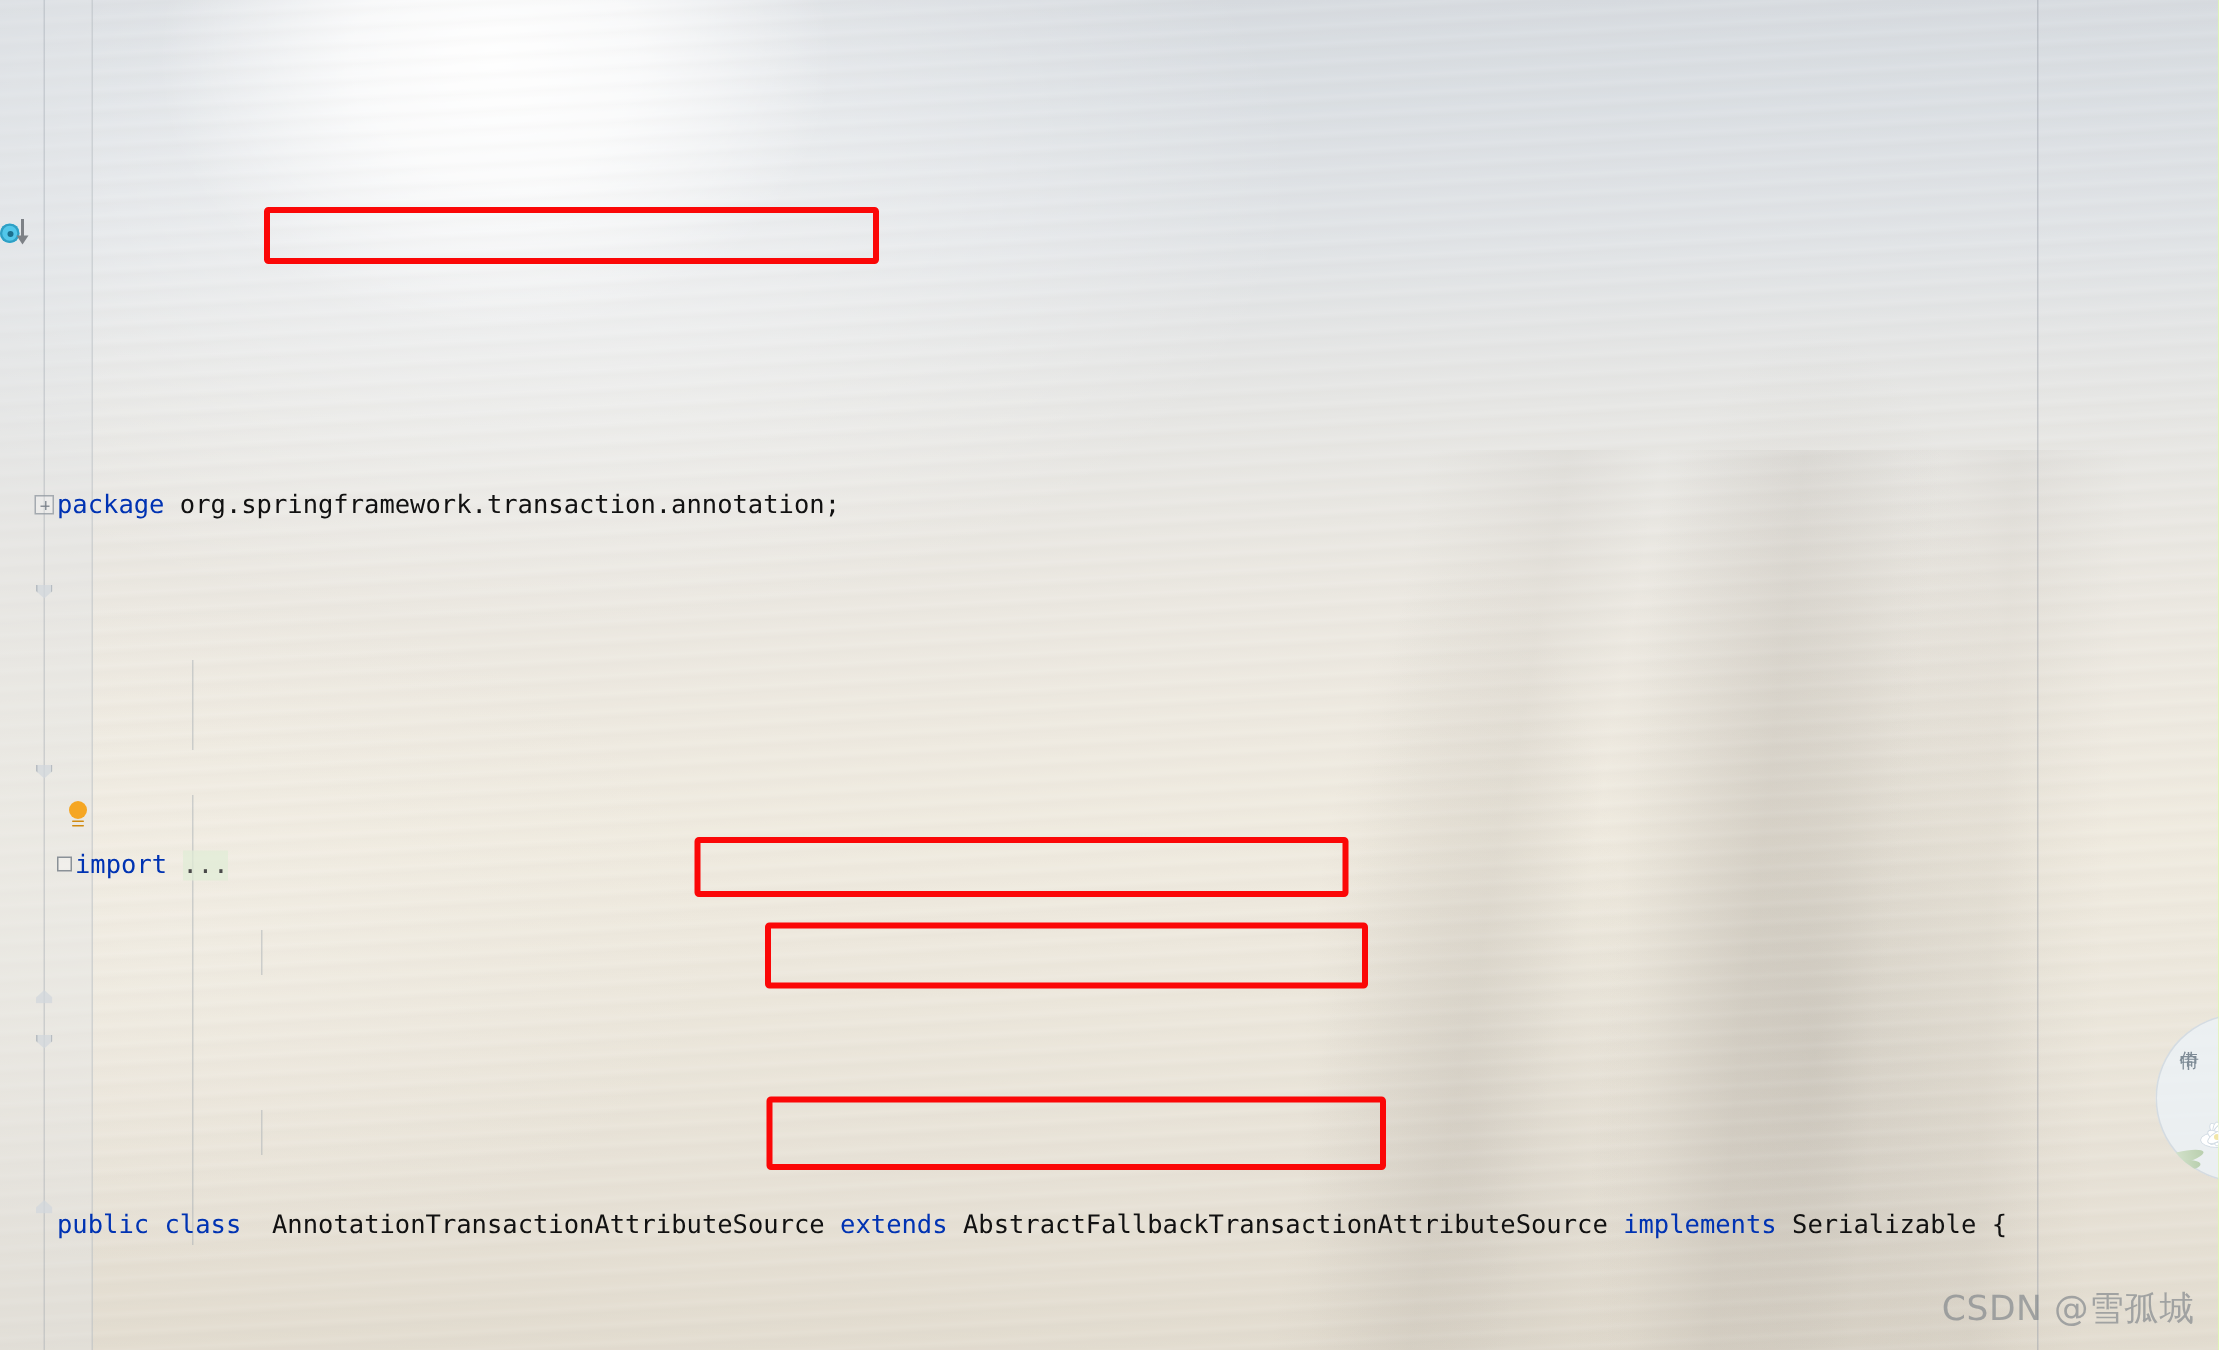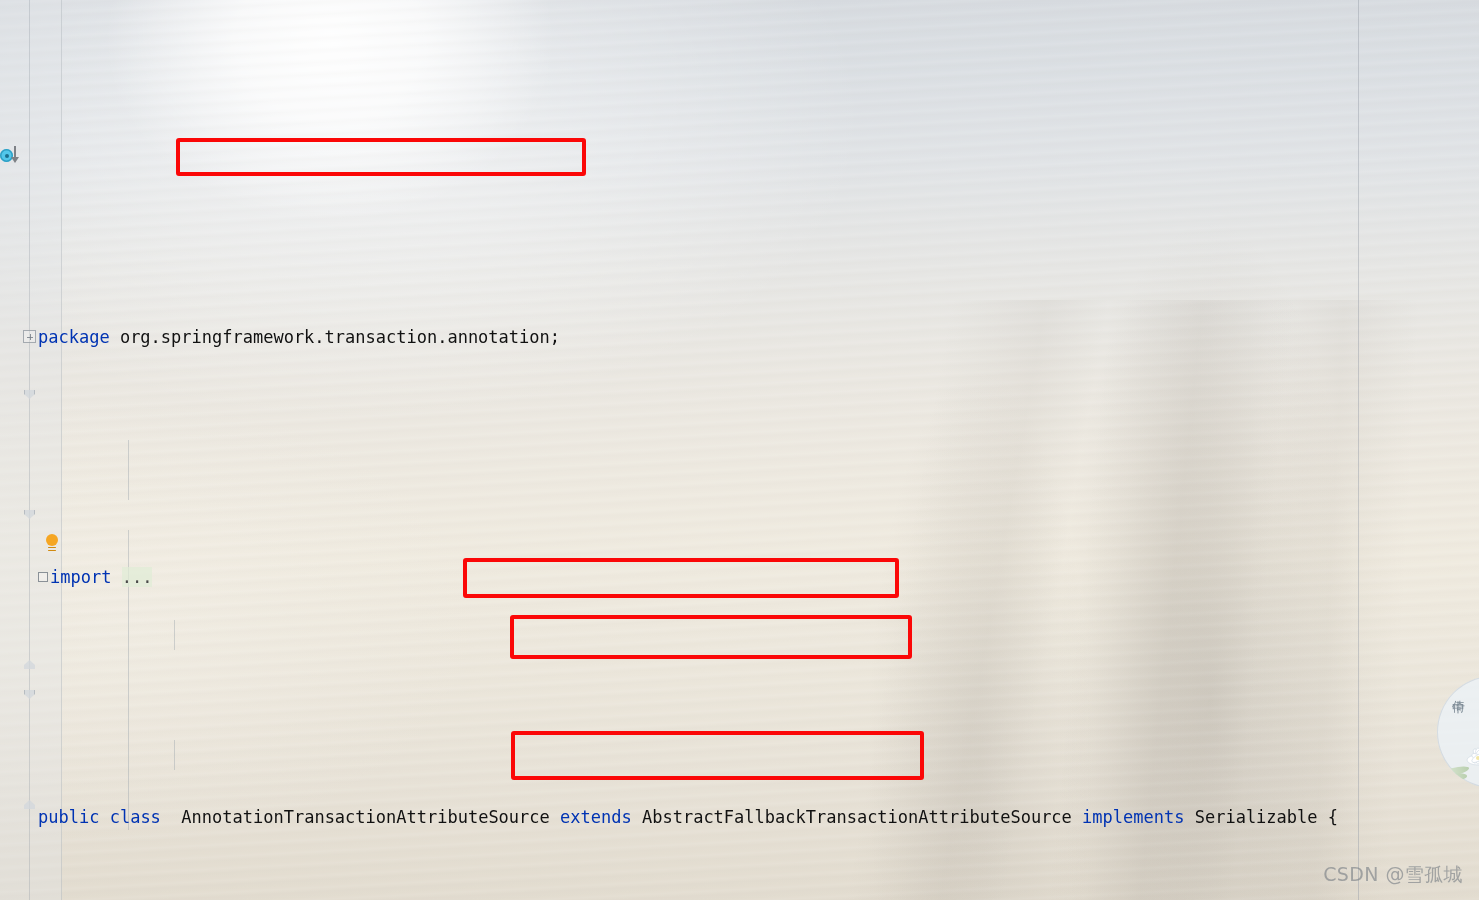--- a/index.html
+++ b/index.html
@@ -202,21 +202,21 @@
     border: 4px solid #fb0707;
     border-radius: 3px;
     pointer-events: none;
   }
 
   
   .watermark {
     position: absolute; right: 16px; bottom: 12px;
     color: rgba(120,126,132,0.62);
     font-family: "DejaVu Sans", sans-serif;
-    font-size: 19px; letter-spacing: .4px;
+    font-size: 23px; letter-spacing: .4px;
     white-space: nowrap;
   }
 </style>
 </head>
 <body>
 
 <div id="editor">
 
   <div class="bg-photo"></div>
   <div class="bg-streaks"></div>

